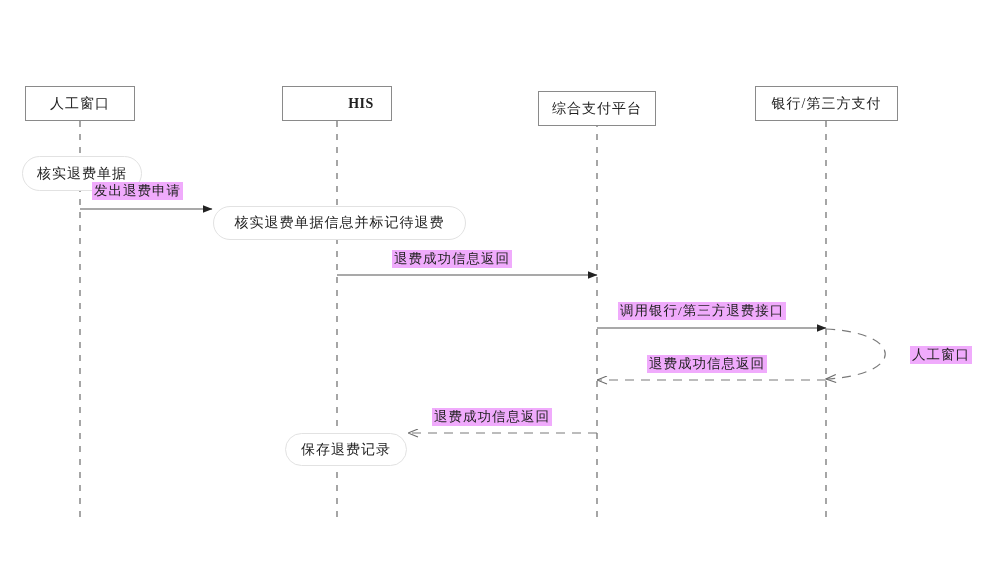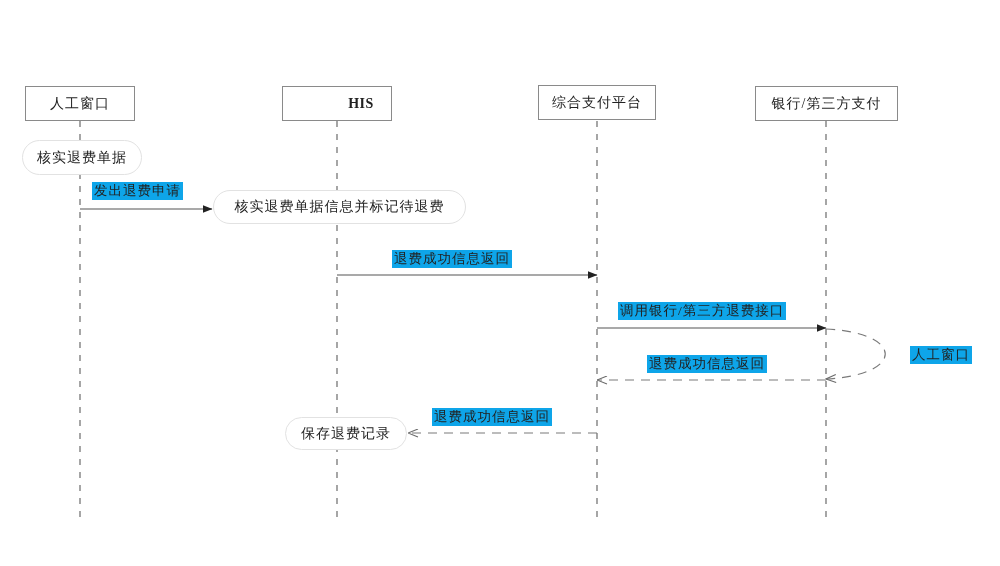--- a/index.html
+++ b/index.html
@@ -64,25 +64,26 @@
     border: 1px solid #e2e2e2;
     background: #ffffff;
     border-radius: 17px;
     display: flex;
     align-items: center;
     justify-content: center;
     font-size: 14px;
     letter-spacing: 1px;
     color: #222222;
     white-space: nowrap;
+    margin-top: 16px;
   }
 
   .msg-label {
     position: absolute;
-    background: #0ea5e9;
+    background: #f0abfc;
     font-size: 13.5px;
     letter-spacing: 1px;
     color: #222222;
     white-space: nowrap;
     padding: 1px 2px;
     line-height: 16px;
   }
 </style>
 </head>
 <body>
@@ -112,21 +113,21 @@
         <line x1="597" y1="433" x2="408" y2="433" stroke="#7a7a7a" stroke-width="1.2" stroke-dasharray="9,7" marker-end="url(#arrow-open)"></line>
       </g>
     <g id="self-messages-group">
         <path d="M 826 329 C 905 333, 905 375, 826 379" fill="none" stroke="#7a7a7a" stroke-width="1.2" stroke-dasharray="9,7" marker-end="url(#arrow-open)"></path>
       </g>
   </svg>
 
   <div class="layer" id="boxes-layer">
       <div class="participant-box" style="left: 25px; top: 86px; width: 110px; height: 35px;">人工窗口</div>
       <div class="participant-box latin" style="left: 282px; top: 86px; width: 110px; height: 35px; padding-left: 48px;">HIS</div>
-      <div class="participant-box" style="left: 538px; top: 85px; width: 118px; height: 35px;">综合支付平台</div>
+      <div class="participant-box" style="left: 538px; top: 91px; width: 118px; height: 35px;">综合支付平台</div>
       <div class="participant-box" style="left: 755px; top: 86px; width: 143px; height: 35px;">银行/第三方支付</div>
     </div>
   <div class="layer" id="notes-layer">
       <div class="note-bubble" style="left: 22px; top: 140px; width: 120px; height: 35px; border-radius: 17.5px;">核实退费单据</div>
       <div class="note-bubble" style="left: 213px; top: 190px; width: 253px; height: 34px; border-radius: 17px;">核实退费单据信息并标记待退费</div>
       <div class="note-bubble" style="left: 285px; top: 417px; width: 122px; height: 33px; border-radius: 16.5px;">保存退费记录</div>
     </div>
   <div class="layer" id="labels-layer">
       <div class="msg-label" style="left: 92px; top: 182px;">发出退费申请</div>
       <div class="msg-label" style="left: 392px; top: 250px;">退费成功信息返回</div>

